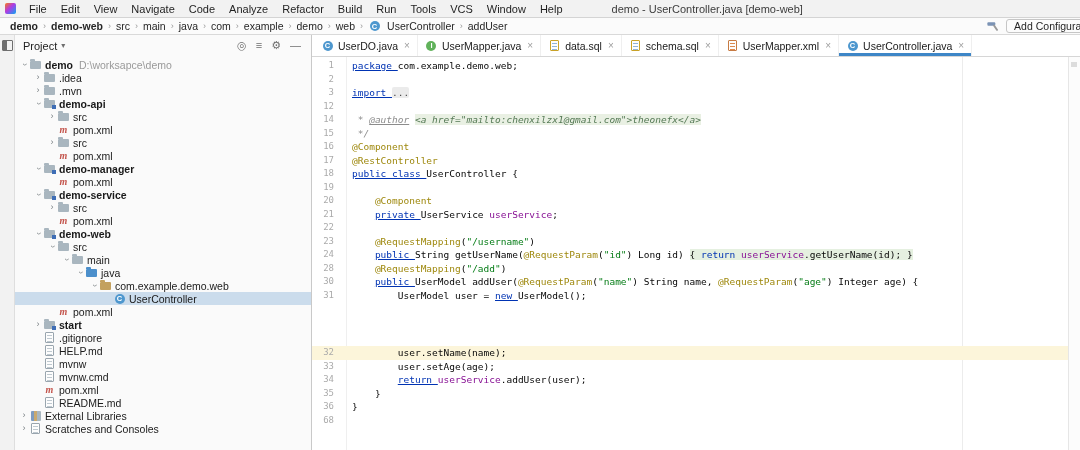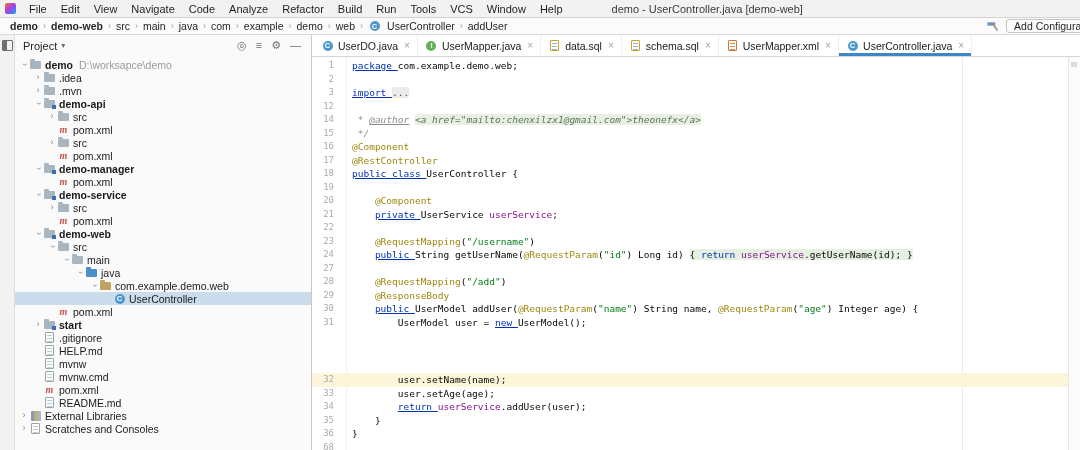--- a/index.html
+++ b/index.html
@@ -497,23 +497,21 @@
             <div class="code-row"><span class="ln">15</span><span class="code"><span class="tk-cmt"> */</span></span></div>
             <div class="code-row"><span class="ln">16</span><span class="code"><span class="tk-ann">@Component</span></span></div>
             <div class="code-row"><span class="ln">17</span><span class="code"><span class="tk-ann">@RestController</span></span></div>
             <div class="code-row"><span class="ln">18</span><span class="code"><span class="tk-kw">public class </span><span class="tk-pl">UserController {</span></span></div>
             <div class="code-row"><span class="ln">19</span><span class="code"></span></div>
             <div class="code-row"><span class="ln">20</span><span class="code"><span class="tk-pl">    </span><span class="tk-ann">@Component</span></span></div>
             <div class="code-row"><span class="ln">21</span><span class="code"><span class="tk-pl">    </span><span class="tk-kw">private </span><span class="tk-pl">UserService </span><span class="tk-fld">userService</span><span class="tk-pl">;</span></span></div>
             <div class="code-row"><span class="ln">22</span><span class="code"></span></div>
             <div class="code-row"><span class="ln">23</span><span class="code"><span class="tk-pl">    </span><span class="tk-ann">@RequestMapping</span><span class="tk-pl">(</span><span class="tk-str">"/username"</span><span class="tk-pl">)</span></span></div>
             <div class="code-row"><span class="ln">24</span><span class="code"><span class="tk-pl">    </span><span class="tk-kw">public </span><span class="tk-pl">String getUserName(</span><span class="tk-ann">@RequestParam</span><span class="tk-pl">(</span><span class="tk-str">"id"</span><span class="tk-pl">) Long id) </span><span class="tk-plf">{ </span><span class="tk-kwf">return </span><span class="tk-fldf">userService</span><span class="tk-plf">.getUserName(id); </span><span class="tk-plf">}</span></span></div>
-            <div class="code-row"><span class="ln">27</span><span class="code"></span></div>
             <div class="code-row"><span class="ln">28</span><span class="code"><span class="tk-pl">    </span><span class="tk-ann">@RequestMapping</span><span class="tk-pl">(</span><span class="tk-str">"/add"</span><span class="tk-pl">)</span></span></div>
-            <div class="code-row"><span class="ln">29</span><span class="code"><span class="tk-pl">    </span><span class="tk-ann">@ResponseBody</span></span></div>
             <div class="code-row"><span class="ln">30</span><span class="code"><span class="tk-pl">    </span><span class="tk-kw">public </span><span class="tk-pl">UserModel addUser(</span><span class="tk-ann">@RequestParam</span><span class="tk-pl">(</span><span class="tk-str">"name"</span><span class="tk-pl">) String name, </span><span class="tk-ann">@RequestParam</span><span class="tk-pl">(</span><span class="tk-str">"age"</span><span class="tk-pl">) Integer age) {</span></span></div>
             <div class="code-row"><span class="ln">31</span><span class="code"><span class="tk-pl">        UserModel user = </span><span class="tk-kw">new </span><span class="tk-pl">UserModel();</span></span></div>
             <div class="code-row hl"><span class="ln">32</span><span class="code"><span class="tk-pl">        user.setName(name);</span></span></div>
             <div class="code-row"><span class="ln">33</span><span class="code"><span class="tk-pl">        user.setAge(age);</span></span></div>
             <div class="code-row"><span class="ln">34</span><span class="code"><span class="tk-pl">        </span><span class="tk-kw">return </span><span class="tk-fld">userService</span><span class="tk-pl">.addUser(user);</span></span></div>
             <div class="code-row"><span class="ln">35</span><span class="code"><span class="tk-pl">    }</span></span></div>
             <div class="code-row"><span class="ln">36</span><span class="code"><span class="tk-pl">}</span></span></div>
             <div class="code-row"><span class="ln">68</span><span class="code"></span></div>
           </div>
         <div class="editor-scrollbar">

